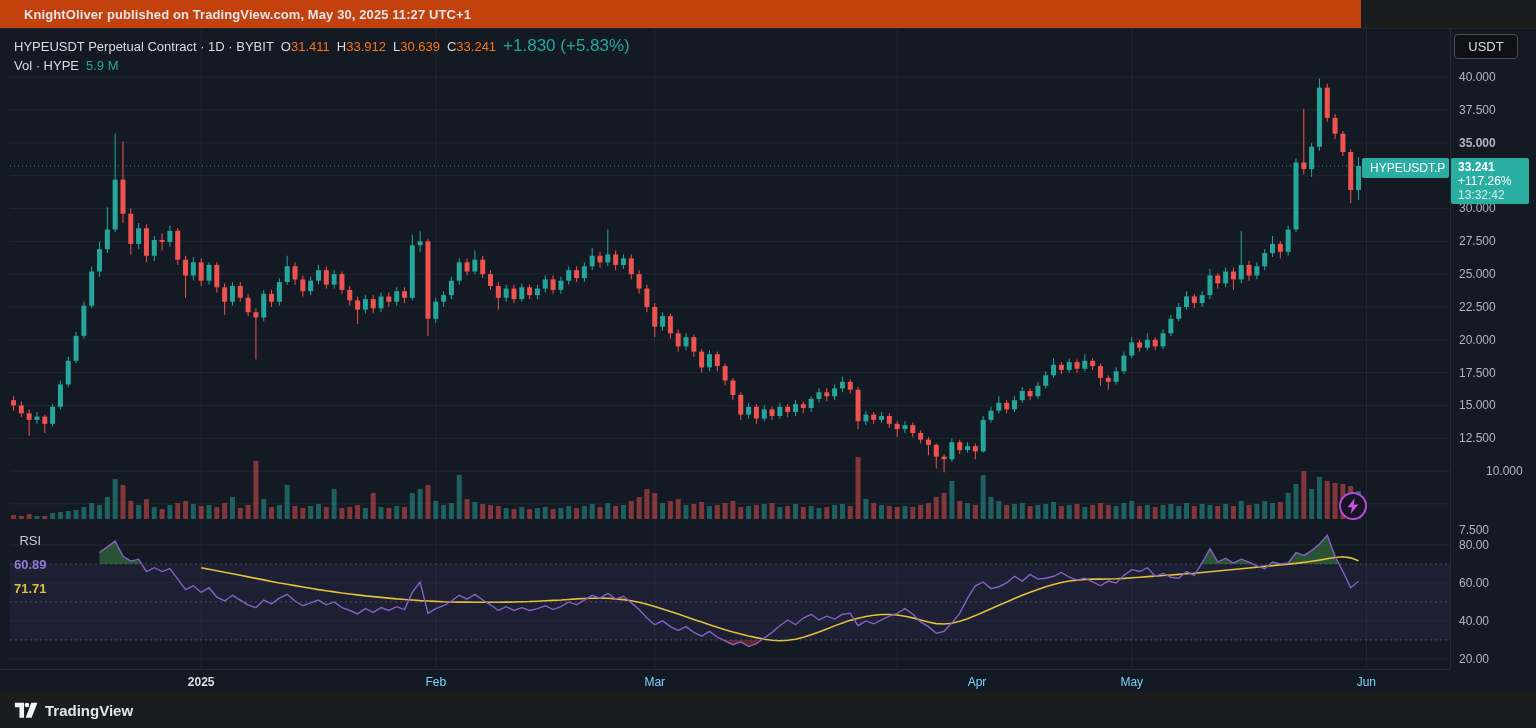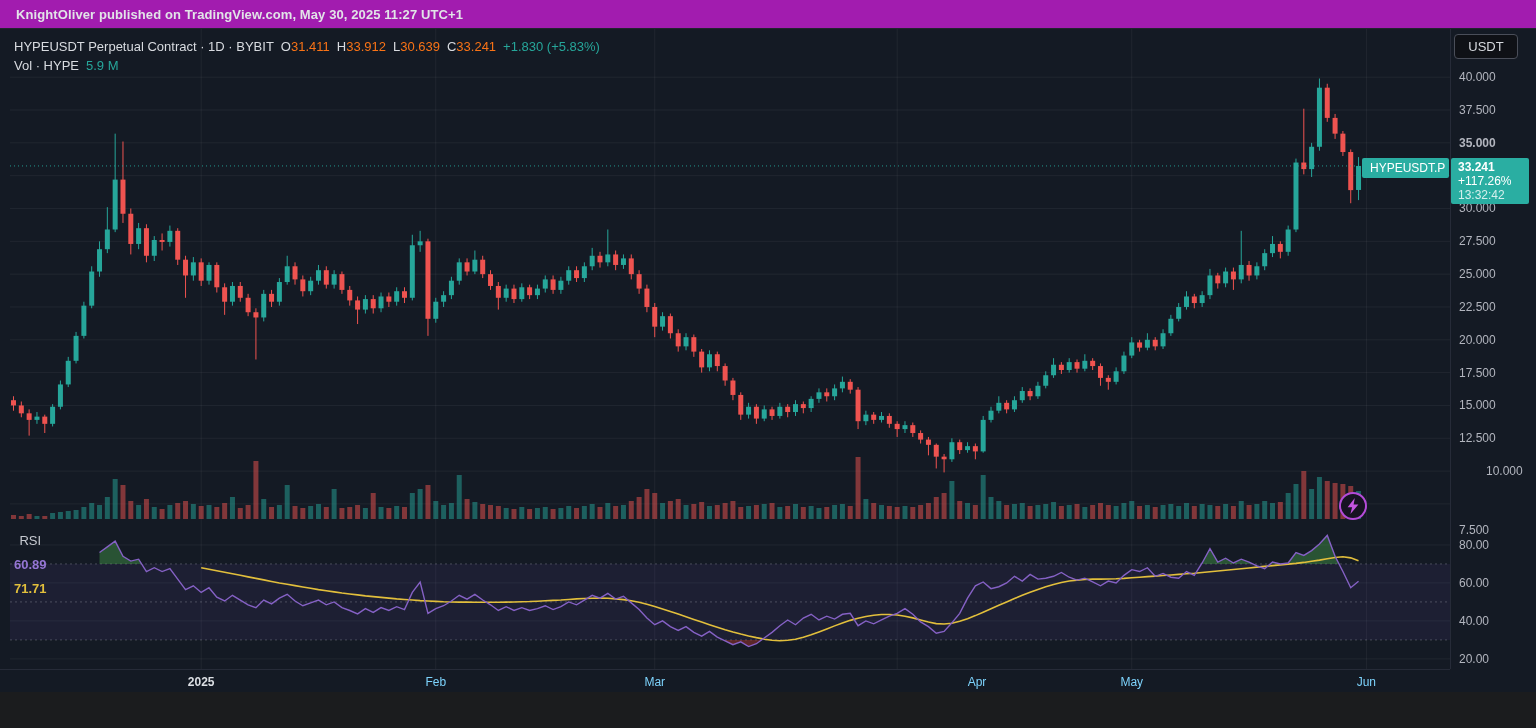--- a/index.html
+++ b/index.html
@@ -1,34 +1,34 @@
 <!DOCTYPE html>
 <html><head>
 <meta charset="utf-8">
 <style>
   * { margin:0; padding:0; box-sizing:border-box; }
   html,body { width:1536px; height:728px; overflow:hidden; background:#1b1c1e;
               font-family:"Liberation Sans","DejaVu Sans",sans-serif; }
   #page { position:relative; width:1536px; height:728px; }
 
-  #topbar { position:absolute; left:0; top:0; width:1536px; height:28px;
-            background:#a21caf; display:flex; align-items:center; padding-left:16px; }
+  #topbar { position:absolute; left:0; top:0; width:1361px; height:28px;
+            background:#c2410c; display:flex; align-items:center; padding-left:24px; }
   #topbar span { color:#e2e4e8; font-size:13px; font-weight:700; letter-spacing:.1px; }
 
   #chart { position:absolute; left:0; top:28px; width:1536px; height:664px;
            background:#141a24; border-top:1px solid #20242e; }
   #plot  { position:absolute; left:0; top:0; }
 
   .legend { position:absolute; left:14px; top:8px; z-index:5; }
   .legend-row { display:flex; align-items:center; gap:7px; height:18px; }
   .legend-row + .legend-row { margin-top:1px; }
   .lg-title { color:#d8dbe0; font-size:13px; }
   .lg-pair  { color:#d8dbe0; font-size:13px; }
   .lg-pair b { font-weight:400; color:#f97316; }
-  .lg-change { color:#26a69a; font-size:13px; }
+  .lg-change { color:#26a69a; font-size:17px; }
   .lg-vol-label { color:#d8dbe0; font-size:13px; }
   .lg-vol-value { color:#26a69a; font-size:13px; }
 
   #rsi-legend { position:absolute; left:14px; top:504px; z-index:5; display:flex; gap:9px;
                 align-items:center; height:16px;flex-direction:column; }
   #rsi-legend .rsi-name { color:#c6c9d0; font-size:13px; }
   #rsi-legend .rsi-val  { color:#9576d4; font-size:13px; font-weight:700; }
   #rsi-legend .rsi-ma   { color:#e2bf3c; font-size:13px; font-weight:700; }
 
   #usdt-btn { position:absolute; right:18px; top:5px; z-index:6; width:64px; height:25px;
@@ -690,14 +690,22 @@
       <div class="pf-count">13:32:42</div>
     </div>
 
     <div id="boost" style="left: 1339px; top: 463px;">
       <svg width="14" height="16" viewBox="0 0 14 16">
         <path d="M8.8 0 L1.6 9.2 H6.1 L4.4 16 L12.4 6.6 H7.6 Z" fill="#c455e0"></path>
       </svg>
     </div>
   </div>
 
+  <div id="bottombar">
+    <svg width="24" height="17" viewBox="0 0 36 26">
+      <path d="M15 1H1v7h7v16h7V1z" fill="#f2f3f5"></path>
+      <circle cx="19.5" cy="4.5" r="3.5" fill="#f2f3f5"></circle>
+      <path d="M26 1h9.5L26.5 24h-9l8.5-23z" fill="#f2f3f5"></path>
+    </svg>
+    <span class="tv-text">TradingView</span>
+  </div>
 
 </div>
 
 </body></html>

